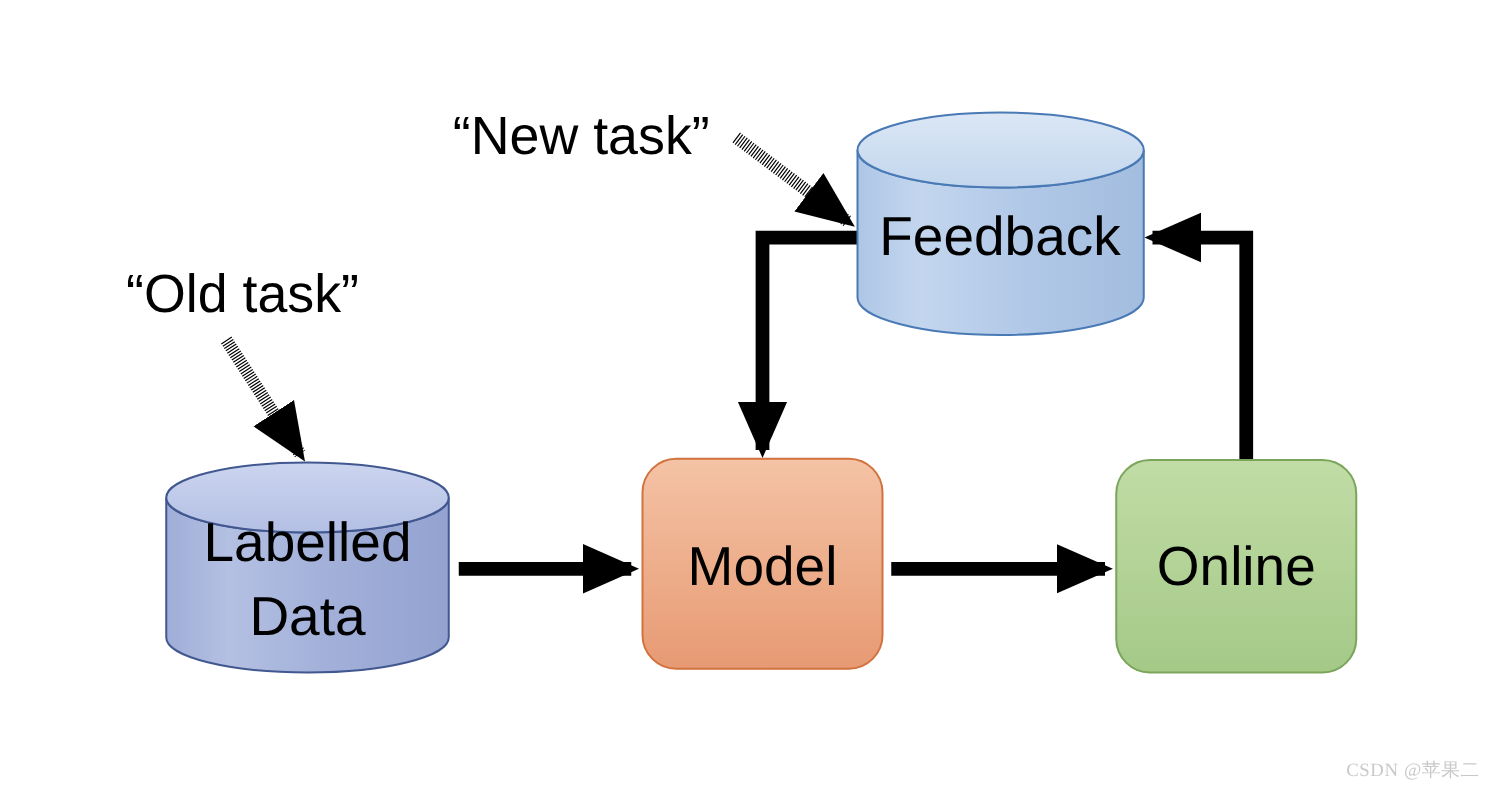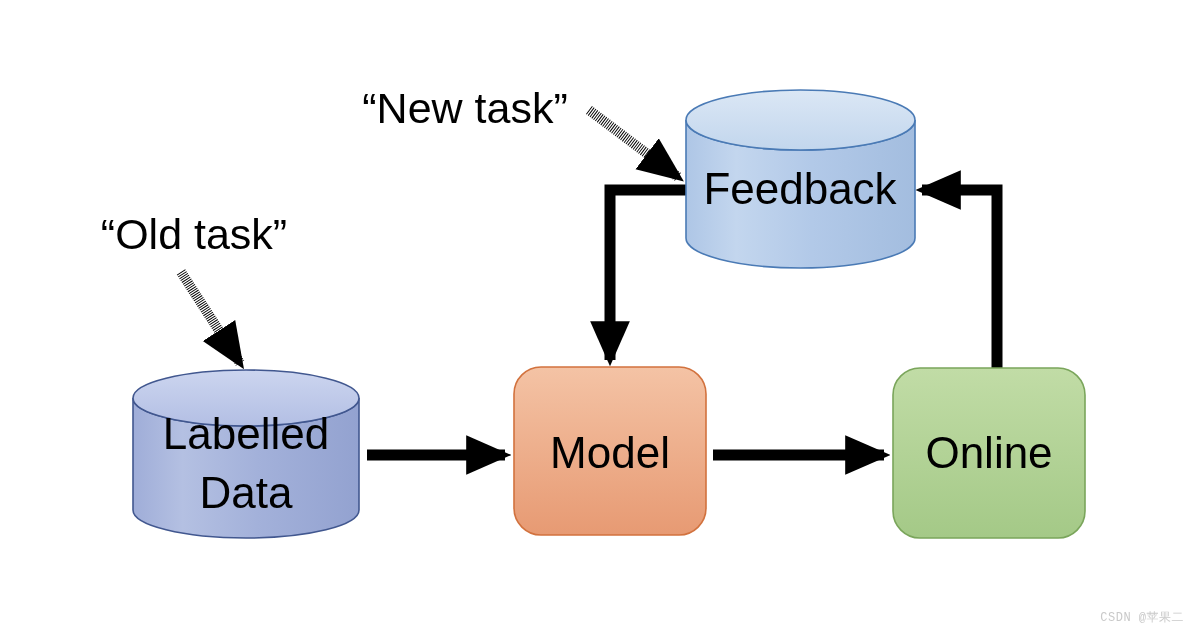--- a/index.html
+++ b/index.html
@@ -39,22 +39,22 @@
     font-family: "Liberation Sans", sans-serif;
     fill: #000000;
     font-size: 43px;
     text-anchor: middle;
     dominant-baseline: middle;
   }
   .watermark {
     position: absolute;
     right: 8px;
     bottom: 8px;
-    font-family: Liberation Mono, monospace;
-    font-size: 12px;
+    font-family: Liberation Serif, serif;
+    font-size: 15px;
     color: #c9c9c9;
     letter-spacing: 0.5px;
     white-space: nowrap;
     user-select: none;
   }
 </style>
 </head>
 <body>
 
 <div id="canvas">

